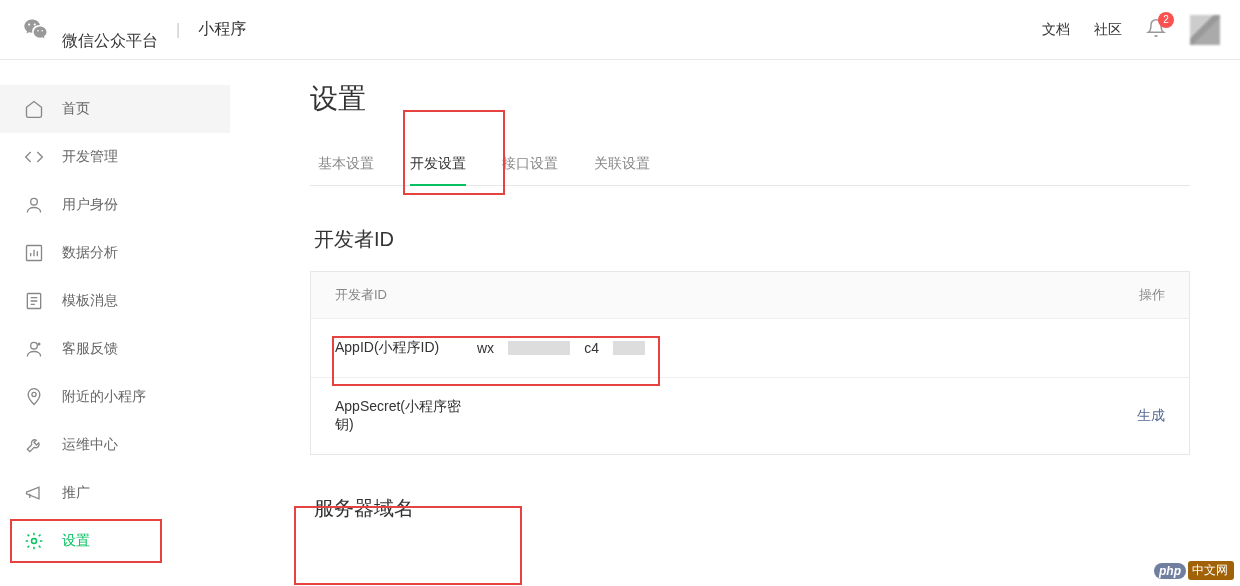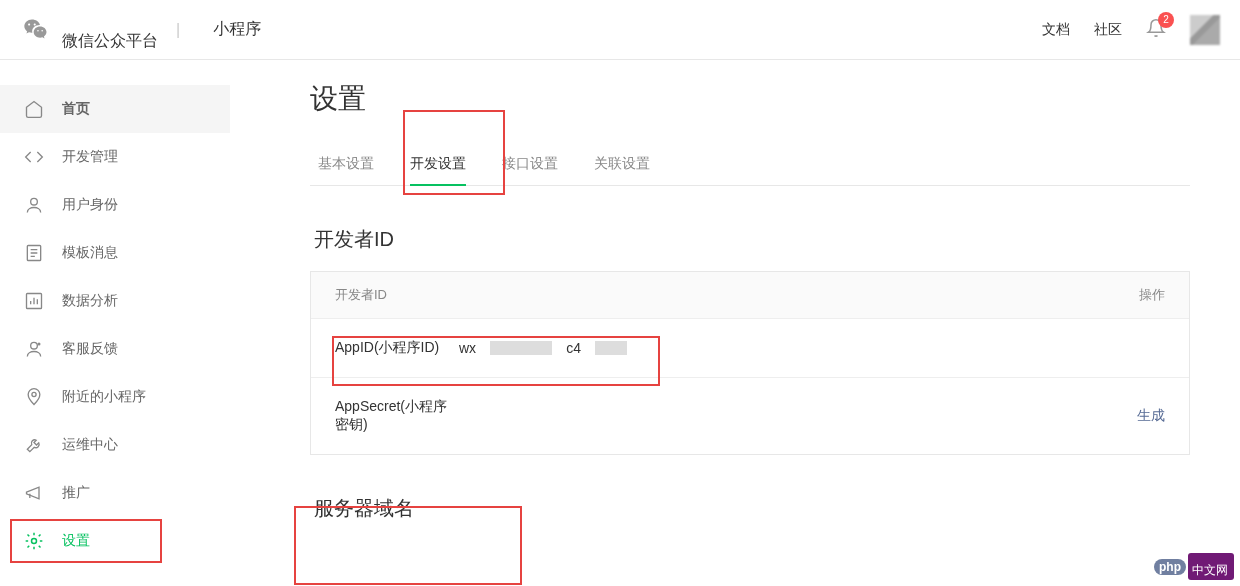--- a/index.html
+++ b/index.html
@@ -42,21 +42,20 @@
       color: #333;
       margin-top: 24px;
     }
     .divider {
       color: #ccc;
       margin: 0 8px;
     }
     .sub-name {
       font-size: 16px;
       color: #333;
-      margin-left: 15px;
     }
     .header-right {
       margin-left: auto;
       display: flex;
       align-items: center;
       gap: 24px;
       text-align: right;
     }
     .header-link {
       color: #333;
@@ -106,21 +105,20 @@
       display: flex;
       align-items: center;
       padding-left: 24px;
       gap: 18px;
       color: #666;
       font-size: 14px;
       cursor: pointer;
     }
     .side-item.hover {
       background: #f5f5f5;
-      font-weight: bold;
     }
     .side-item .icon {
       width: 20px;
       height: 20px;
       display: flex;
       align-items: center;
       justify-content: center;
       color: #888;
     }
     .side-item.active {
@@ -193,21 +191,21 @@
     .col-action { width: 60px; text-align: right; }
     .row {
       padding: 20px 24px;
       display: flex;
       align-items: center;
       border-top: 1px solid #eee;
       font-size: 14px;
       color: #333;
     }
     .row:first-of-type { border-top: none; }
-    .row .label { width: 124px; }
+    .row .label { width: 142px; }
     .row .value { flex: 1; color: #333; display: flex; align-items: center; gap: 14px; }
     .row .action { width: 60px; text-align: right; }
     .action a {
       color: #576b95;
       cursor: pointer;
       font-size: 14px;
     }
     .redacted {
       display: inline-block;
       height: 14px;
@@ -227,29 +225,30 @@
       bottom: 6px;
       display: flex;
       align-items: center;
       gap: 2px;
       font-size: 12px;
       color: #fff;
     }
     .watermark .php {
       background: #707fa0;
       color: #fff;
+      font-style: italic;
       font-weight: bold;
       padding: 1px 5px;
       border-radius: 9px;
       font-size: 12px;
     }
     .watermark .txt {
-      background: #701a75;
+      background: #a16207;
       color: #fff;
-      padding: 9px 6px 1px 4px;
+      padding: 1px 6px 1px 4px;
       border-radius: 3px;
       font-size: 12px;
     }
   </style>
 </head>
 <body>
 
 <div class="header">
   <div class="logo-block">
     <span class="wechat-logo">
@@ -299,34 +298,34 @@
           <svg viewBox="0 0 24 24" width="20" height="20" fill="none" stroke="currentColor" stroke-width="1.6">
             <circle cx="12" cy="8" r="4"></circle>
             <path d="M4 21c0-4 4-6 8-6s8 2 8 6"></path>
           </svg>
         </span>
       <span>用户身份</span>
     </div>
     <div class="side-item">
       <span class="icon">
           <svg viewBox="0 0 24 24" width="20" height="20" fill="none" stroke="currentColor" stroke-width="1.6">
+            <rect x="3" y="3" width="18" height="18" rx="1"></rect>
+            <path d="M8 16v-4M12 16V8M16 16v-6"></path>
+          </svg>
+        </span>
+      <span>数据分析</span>
+    </div>
+    <div class="side-item">
+      <span class="icon">
+          <svg viewBox="0 0 24 24" width="20" height="20" fill="none" stroke="currentColor" stroke-width="1.6">
             <rect x="4" y="3" width="16" height="18" rx="1"></rect>
             <path d="M8 8h8M8 12h8M8 16h5"></path>
           </svg>
         </span>
       <span>模板消息</span>
-    </div>
-    <div class="side-item">
-      <span class="icon">
-          <svg viewBox="0 0 24 24" width="20" height="20" fill="none" stroke="currentColor" stroke-width="1.6">
-            <rect x="3" y="3" width="18" height="18" rx="1"></rect>
-            <path d="M8 16v-4M12 16V8M16 16v-6"></path>
-          </svg>
-        </span>
-      <span>数据分析</span>
     </div>
     <div class="side-item">
       <span class="icon">
           <svg viewBox="0 0 24 24" width="20" height="20" fill="none" stroke="currentColor" stroke-width="1.6">
             <circle cx="12" cy="8" r="4"></circle>
             <path d="M4 21c0-4 4-6 8-6s8 2 8 6"></path>
             <circle cx="18" cy="6" r="1" fill="currentColor"></circle>
           </svg>
         </span>
       <span>客服反馈</span>

